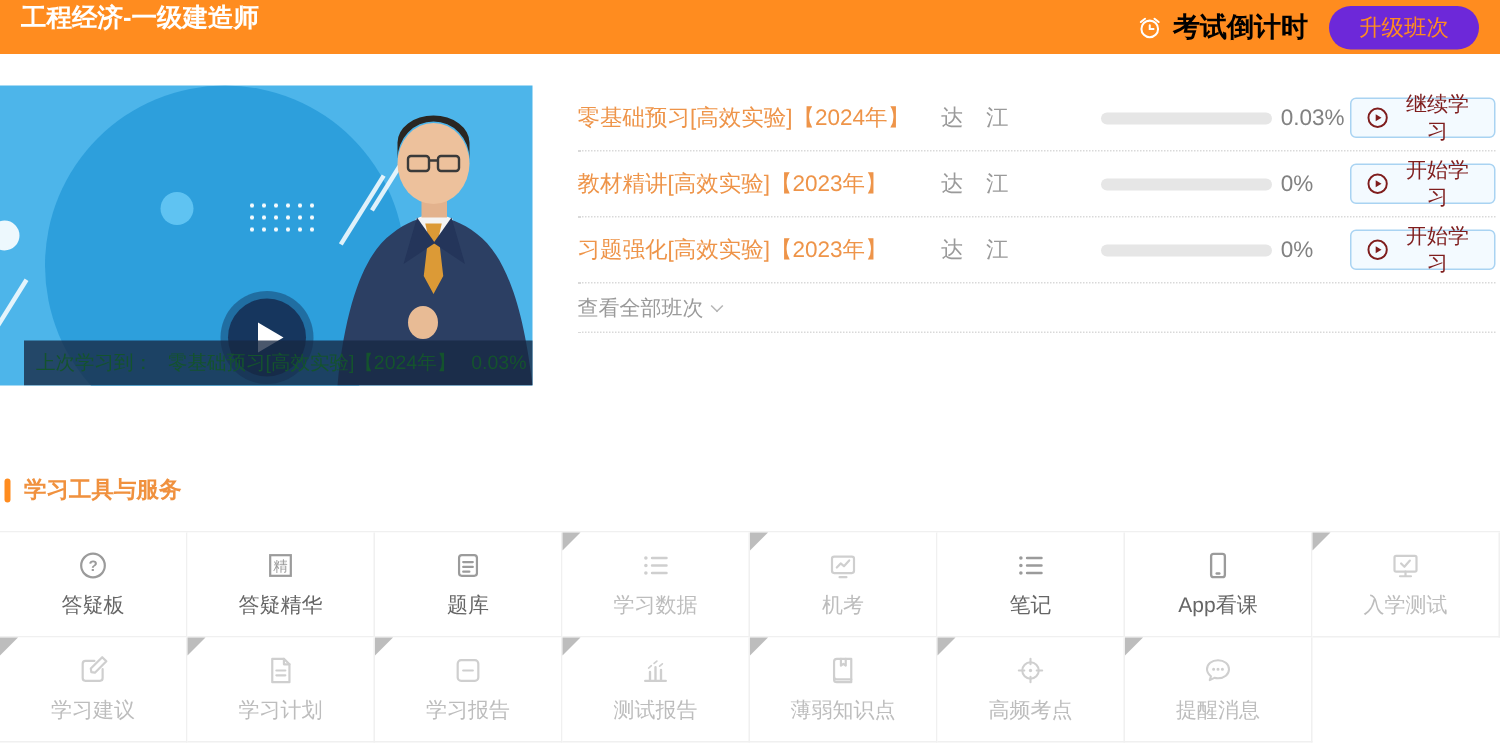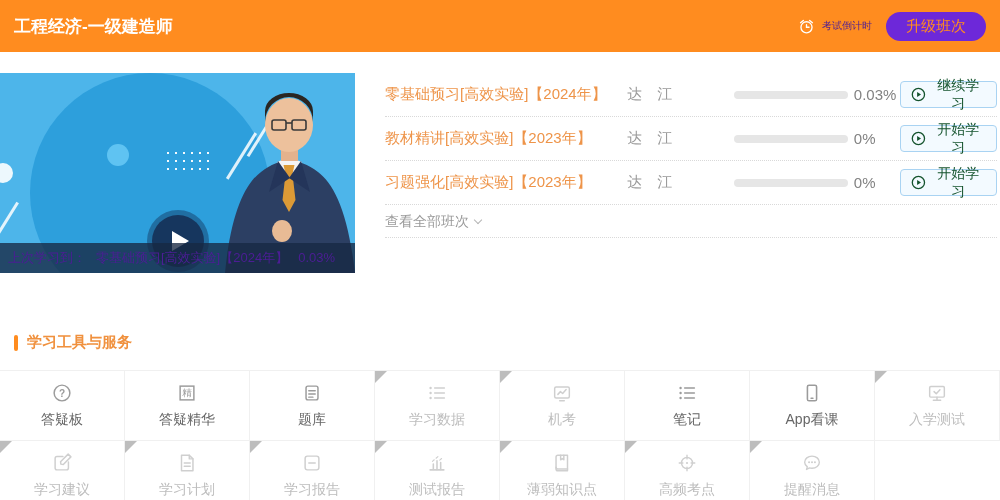--- a/index.html
+++ b/index.html
@@ -1,23 +1,23 @@
 <!DOCTYPE html>
 <html><head>
 <meta charset="utf-8">
 <style>
   * { margin:0; padding:0; box-sizing:border-box; }
   html,body { width:1000px; height:500px; overflow:hidden; background:#fff;
     font-family:"Liberation Sans","DejaVu Sans",sans-serif; color:#333; }
 
   
-  .topbar { height:52px; background:#ff8c1f; display:flex; align-items:center; padding:0 14px; }
+  .topbar { height:36px; background:#ff8c1f; display:flex; padding:0 14px; }
   .topbar .ptitle { color:#fff; font-size:17px; font-weight:bold; }
   .topbar .right { margin-left:auto; display:flex; align-items:center; gap:14px; }
-  .countdown { display:flex; align-items:center; gap:6px; color:#4c1d95; font-size:10px; cursor:pointer; }
+  .countdown { display:flex; align-items:center; gap:6px; color:#000000; font-size:18px; cursor:pointer;font-weight:bold; }
   .countdown svg { width:19px; height:19px; }
   .upgrade-btn { background:#6d28d9; color:#ff8c1f; font-size:15px; border:none; border-radius:15px;
     height:29px; padding:0 20px; cursor:pointer; }
 
   
   .hero { display:flex; margin-top:21px; }
   .video { position:relative; width:355px; height:200px; background:#4db5ea; overflow:hidden; flex-shrink:0; cursor:pointer; }
   .big-circle { position:absolute; left:30px; top:0; width:240px; height:240px; border-radius:50%; background:#2d9fdc; }
   .dots { position:absolute; left:164px; top:76px; width:50px; height:25px;
     background-image:radial-gradient(rgba(255,255,255,.95) 1.3px, transparent 1.5px); background-size:8px 8px; }
@@ -33,42 +33,42 @@
   .vtext { position:absolute; left:0; top:104px; width:215px; text-align:center; color:#fff; z-index:2; }
   .vt-year { font-size:15px; font-weight:bold; line-height:19px; }
   .vt-main { font-size:29px; font-weight:bold; line-height:37px; letter-spacing:1px; }
   .vt-dash { width:180px; margin:3px auto 2px; border-top:2px dashed rgba(255,255,255,.8); }
   .vt-sub { font-size:16px; line-height:21px; letter-spacing:2px; }
   .play-btn { position:absolute; left:147px; top:137px; width:62px; height:62px; border-radius:50%;
     background:rgba(18,50,92,.45); display:flex; align-items:center; justify-content:center; z-index:3; cursor:pointer; }
   .play-inner { width:52px; height:52px; border-radius:50%; background:#16365e; display:flex; align-items:center; justify-content:center; }
   .play-tri { width:0; height:0; border-left:17px solid #fff; border-top:10px solid transparent; border-bottom:10px solid transparent; margin-left:5px; }
   .person { position:absolute; left:0; top:0; width:355px; height:200px; z-index:1; }
-  .voverlay { position:absolute; left:0; bottom:0; width:100%; height:30px; background:rgba(23,40,66,.78);
-    color:#4c1d95; font-size:13px; line-height:30px; padding:0 8px; white-space:nowrap; z-index:4; }
+  .voverlay { position:absolute; left:16px; bottom:0; width:100%; height:30px; background:rgba(23,40,66,.78);
+    color:#14532d; font-size:13px; line-height:30px; padding:0 8px; white-space:nowrap; z-index:4; }
   .voverlay .sp { margin-right:10px; }
 
   
   .class-list { flex:1; margin-left:30px; padding-right:3px; }
   .crow { display:flex; align-items:center; height:44px; border-bottom:1px dotted #d9d9d9; }
   .ctitle { color:#ee9449; font-size:15px; width:245px; cursor:pointer; }
   .cteacher { color:#9a9a9a; font-size:15px; width:108px; }
   .cbar { width:115px; height:8px; border-radius:4px; background:#e6e6e6; overflow:hidden; margin-right:6px; }
   .cbar-fill { height:100%; background:#ff9b3d; border-radius:4px; width:0; }
   .cpct { color:#828282; font-size:15px; min-width:46px; }
   .cbtn { margin-left:auto; display:flex; align-items:center; gap:5px; height:27px; padding:0 10px;
-    border:1px solid #a9d3f2; border-radius:4px; background:#f3faff; color:#14532d; font-size:14px; cursor:pointer; }
+    border:1px solid #a9d3f2; border-radius:4px; background:#f3faff; color:#7f1d1d; font-size:14px; cursor:pointer; }
   .cbtn svg { width:15px; height:15px; }
   .view-all { text-align:left; height:33px; line-height:33px; color:#9a9a9a; font-size:14px;
     border-bottom:1px dotted #d9d9d9; cursor:pointer; }
   .chev { display:inline-block; width:6px; height:6px; border-right:1px solid #b5b5b5; border-bottom:1px solid #b5b5b5;
     transform:rotate(45deg); margin-left:6px; vertical-align:3px; }
 
   
-  .tools-head { display:flex; align-items:center; gap:9px; margin-top:60px; padding-left:14px; }
+  .tools-head { display:flex; align-items:center; gap:9px; margin-top:60px; padding-left:3px; }
   .tools-bar { width:4px; height:16px; background:#ff8c1f; border-radius:2px; }
   .tools-title { color:#f0913e; font-size:15px; font-weight:600; }
   .tools-grid { margin-top:18px; display:grid; grid-template-columns:repeat(8,1fr); border-top:1px solid #f0f0f0; }
   .tcell { height:70px; background:#fff; border-right:1px solid #f0f0f0; border-bottom:1px solid #f0f0f0;
     display:flex; flex-direction:column; align-items:center; justify-content:center; gap:7px;
     position:relative; cursor:pointer; }
   .ticon { color:#9b9b9b; height:22px; display:flex; align-items:center; }
   .ticon svg { width:22px; height:22px; display:block; }
   .tlabel { font-size:14px; color:#666; }
   .tcell[data-state="dim-marked"] .ticon { color:#cfcfcf; }

